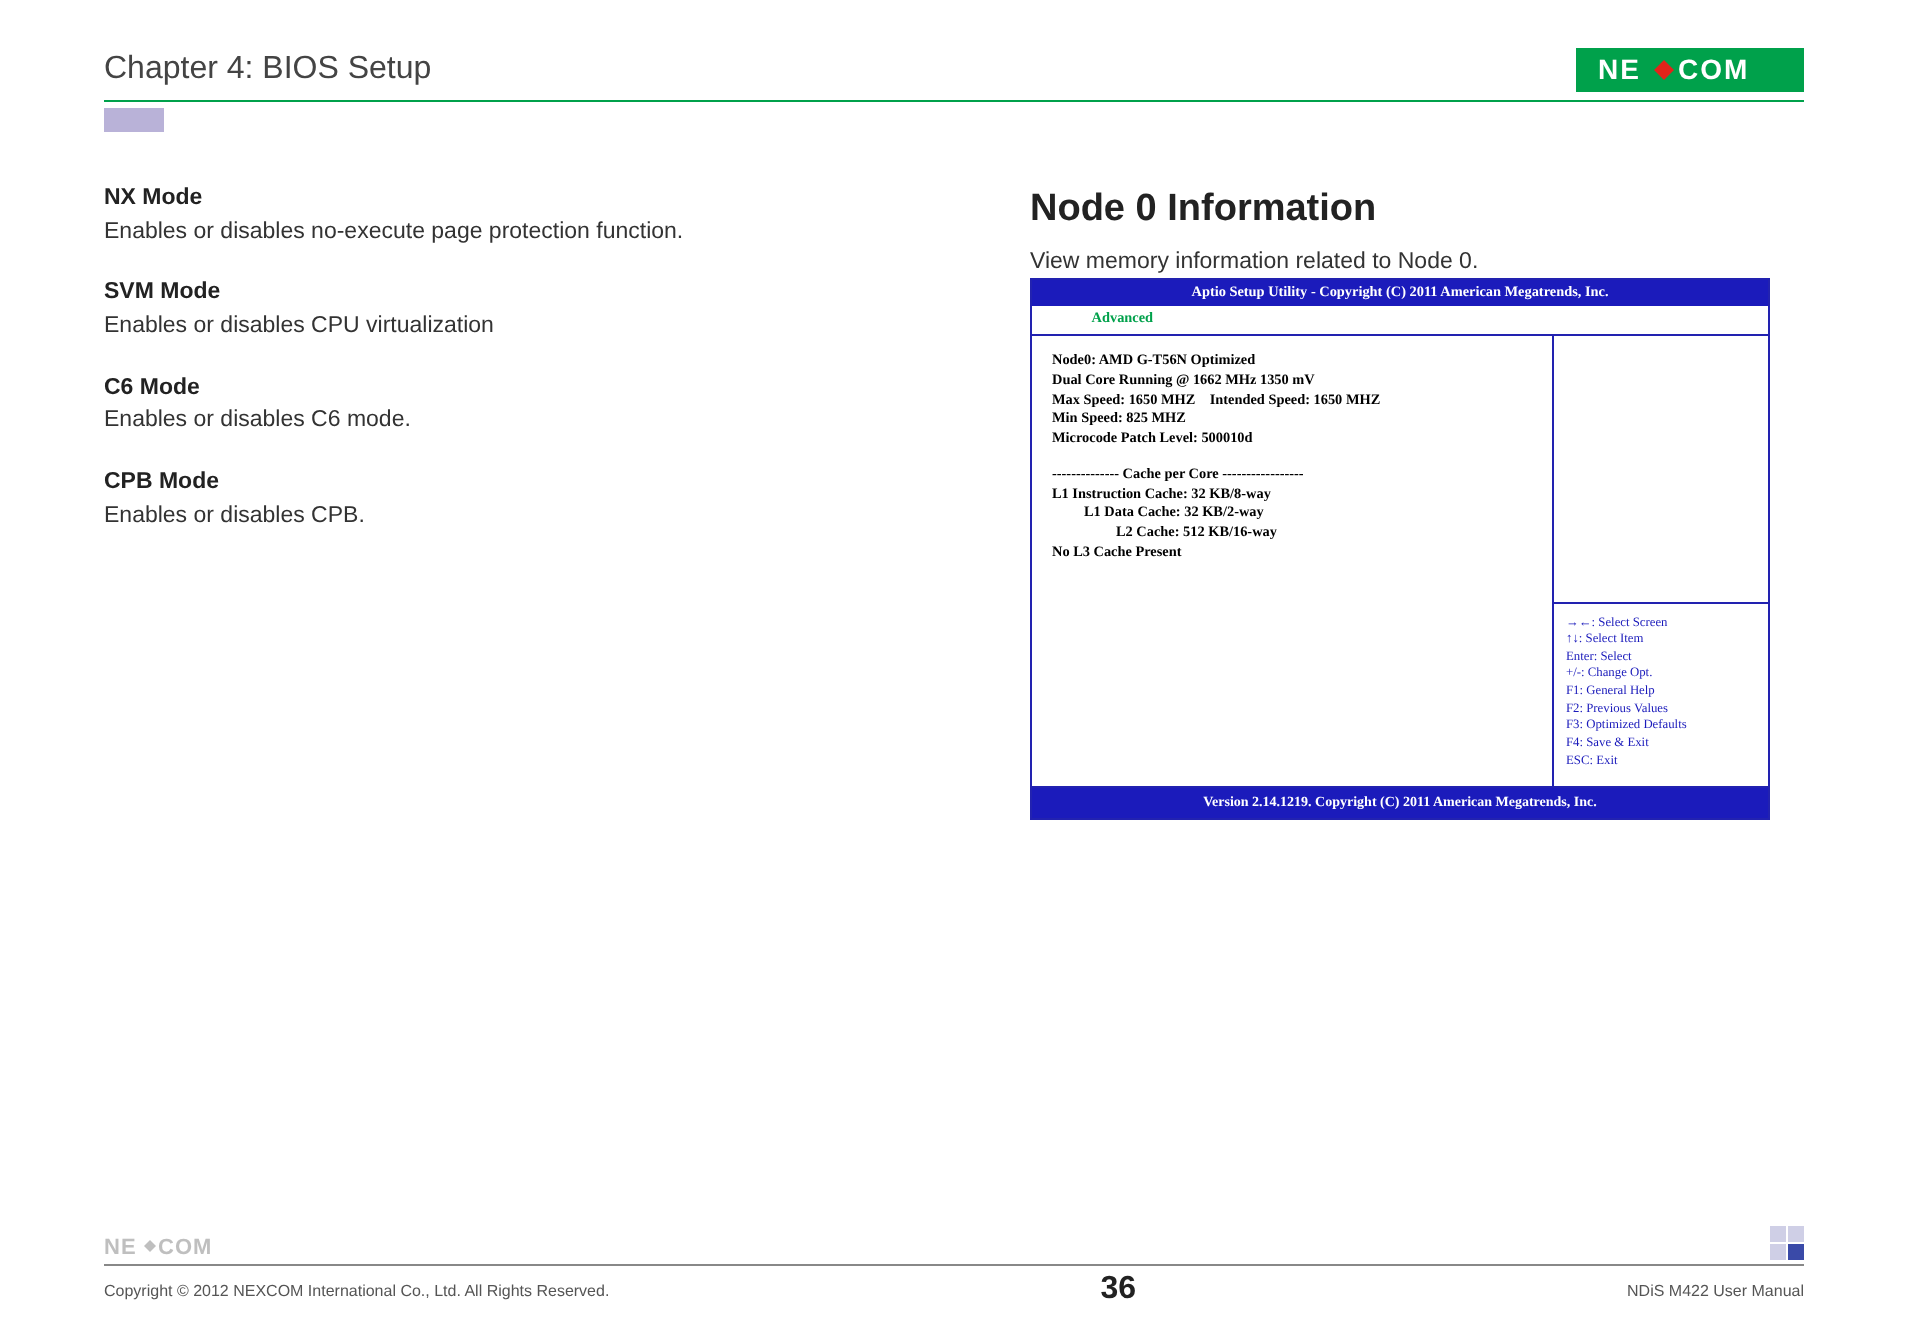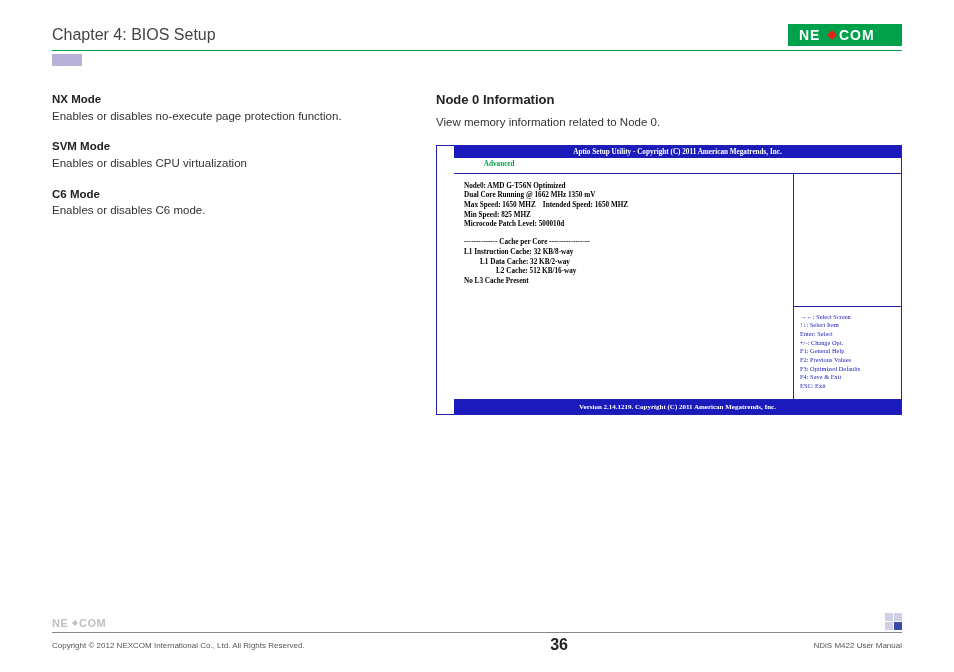--- a/index.html
+++ b/index.html
@@ -39,31 +39,29 @@
     background: #b9b2d8;
   }
   .columns {
     display: flex;
     gap: 76px;
     margin-top: 40px;
   }
   .col { flex: 1; font-size: 11.5px; line-height: 1.45; color: #333; }
   .col strong.h { display: block; font-weight: 700; color: #222; }
   .col p { margin-bottom: 14px; }
-  .col h3 { font-size: 13px; font-weight: 700; margin-bottom: 4px; color: #222; }
+  .col h3 { font-size: 19px; font-weight: 700; margin-bottom: 4px; color: #222; }
 
   .bios {
-    width: 466px;
+    width: 370px;
     border: 1.5px solid #2222b0;
-    margin-top: 14px;
     font-family: "Times New Roman", Times, serif;
     font-size: 7.2px;
     color: #000;
     background: #fff;
-    padding-left: 17px;
   }
   .bios-title {
     background: #1b1bbb;
     color: #fff;
     text-align: center;
     font-weight: 700;
     padding: 2px 4px;
     line-height: 1.2;
   }
   .bios-tabs {
@@ -162,20 +160,24 @@
       <strong class="h">NX Mode</strong>
       <span>Enables or disables no-execute page protection function.</span>
     </p>
     <p>
       <strong class="h">SVM Mode</strong>
       <span>Enables or disables CPU virtualization</span>
     </p>
     <p>
       <strong class="h">C6 Mode</strong>
       <span>Enables or disables C6 mode.</span>
+    </p>
+    <p>
+      <strong class="h">CPB Mode</strong>
+      <span>Enables or disables CPB.</span>
     </p>
   </div>
 
   <div class="col">
     <h3>Node 0 Information</h3>
     <div>View memory information related to Node 0.</div>
 
     <div class="bios">
       <div class="bios-title">Aptio Setup Utility - Copyright (C) 2011 American Megatrends, Inc.</div>
       <div class="bios-tabs">

